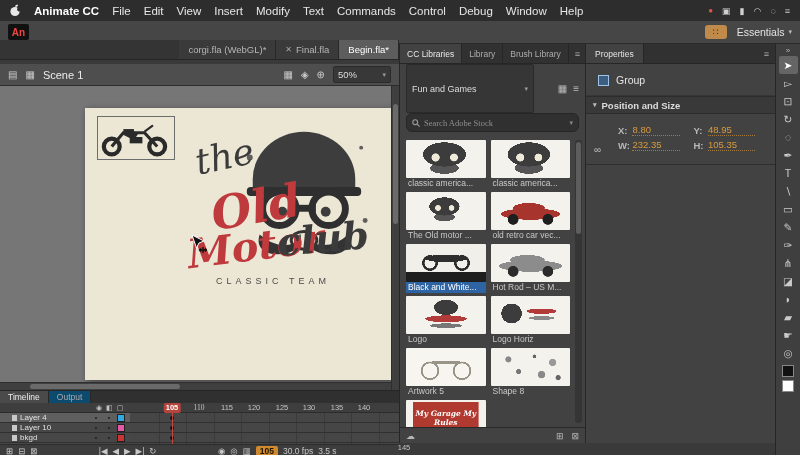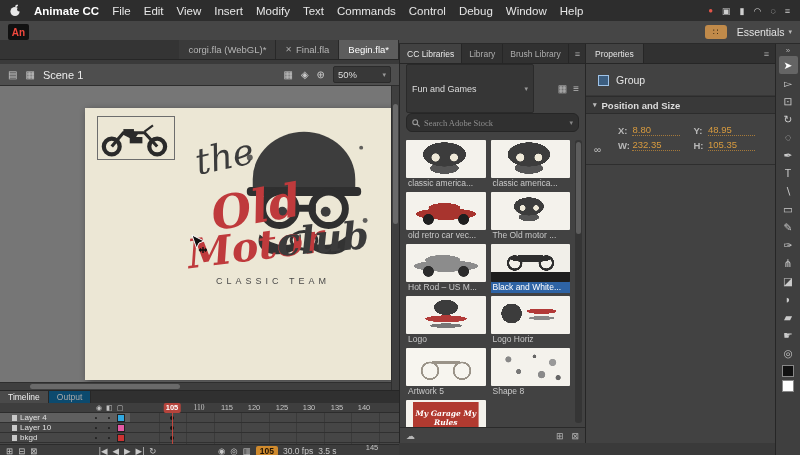--- a/index.html
+++ b/index.html
@@ -58,21 +58,21 @@
   .t-tabs{height:12px;display:flex;background:#303030;}
   .ttab{padding:0 8px;font-size:8.5px;display:flex;align-items:center;background:#0c4a6e;color:#a8a8a8;border-right:1px solid #272727;}
   .ttab.active{background:#4a4a4a;color:#eee;}
   .t-ruler{position:relative;height:10px;background:#3e3e3e;border-bottom:1px solid #2c2c2c;box-sizing:border-box;}
   .t-ruler .hdricons{position:absolute;left:96px;top:0;display:flex;gap:4px;align-items:center;height:100%;font-size:7px;color:#c3c3c3;}
   .t-ruler span.rn{position:absolute;top:0;transform:translateX(-50%);font-size:7.5px;color:#c4c4c4;line-height:10px;}
   .t-ruler span.rn:nth-of-type(1){left:172px;background:#b5443c;color:#fff;border-radius:2px;padding:0 2px;font-weight:bold;}
   .t-ruler span.rn:nth-of-type(2){left:199px;font-family:Liberation Serif, serif;}.t-ruler span.rn:nth-of-type(3){left:227px;}
   .t-ruler span.rn:nth-of-type(4){left:254px;}.t-ruler span.rn:nth-of-type(5){left:282px;}
   .t-ruler span.rn:nth-of-type(6){left:309px;}.t-ruler span.rn:nth-of-type(7){left:337px;}
-  .t-ruler span.rn:nth-of-type(8){left:364px;}.t-ruler span.rn:nth-of-type(9){left:372px;margin-top:40px;}
+  .t-ruler span.rn:nth-of-type(8){left:364px;}.t-ruler span.rn:nth-of-type(9){left:404px;margin-top:40px;}
   .t-rows{height:31px;overflow:hidden;position:relative;}
   .t-row{height:9px;display:flex;border-bottom:1px solid #303030;box-sizing:content-box;}
   .lname{width:130px;display:flex;align-items:center;padding-left:12px;box-sizing:border-box;background:#474747;gap:3px;}
   .t-row.selected .lname{background:#5f5f5f;}
   .licon{width:5px;height:6px;background:#c9c9c9;}
   .ltext{flex:1;font-size:8px;color:#e0e0e0;white-space:nowrap;overflow:hidden;}
   .ldot{width:10px;text-align:center;font-size:7px;color:#1d1d1d;line-height:9px;}
   .lchip{width:6px;height:6px;border:1px solid #222;margin-right:5px;}
   .lframes{flex:1;position:relative;background:repeating-linear-gradient(90deg,#464646 0 26.5px,#3a3a3a 26.5px 27.5px);background-position-x:2px;}
   .lframes::after{content:"";position:absolute;left:40px;top:50%;margin-top:-2px;width:4px;height:4px;border-radius:50%;background:#141414;}
@@ -448,42 +448,42 @@
           </div>
           <div class="llabel">classic america...</div>
         </div>
         <div class="lib-item">
           <div class="lthumb th-skull">
             <span class="thumb-text"></span>
           </div>
           <div class="llabel">classic america...</div>
         </div>
         <div class="lib-item">
+          <div class="lthumb th-skull-sm">
+            <span class="thumb-text"></span>
+          </div>
+          <div class="llabel">The Old motor ...</div>
+        </div>
+        <div class="lib-item">
           <div class="lthumb th-car-red">
             <span class="thumb-text"></span>
           </div>
           <div class="llabel">old retro car vec...</div>
-        </div>
-        <div class="lib-item">
-          <div class="lthumb th-skull-sm">
-            <span class="thumb-text"></span>
-          </div>
-          <div class="llabel">The Old motor ...</div>
-        </div>
-        <div class="lib-item">
-          <div class="lthumb th-car-gray">
-            <span class="thumb-text"></span>
-          </div>
-          <div class="llabel">Hot Rod – US M...</div>
         </div>
         <div class="lib-item selected">
           <div class="lthumb th-moto">
             <span class="thumb-text"></span>
           </div>
           <div class="llabel">Black and White...</div>
+        </div>
+        <div class="lib-item">
+          <div class="lthumb th-car-gray">
+            <span class="thumb-text"></span>
+          </div>
+          <div class="llabel">Hot Rod – US M...</div>
         </div>
         <div class="lib-item">
           <div class="lthumb th-logo">
             <span class="thumb-text"></span>
           </div>
           <div class="llabel">Logo</div>
         </div>
         <div class="lib-item">
           <div class="lthumb th-logo-horiz">
             <span class="thumb-text"></span>

